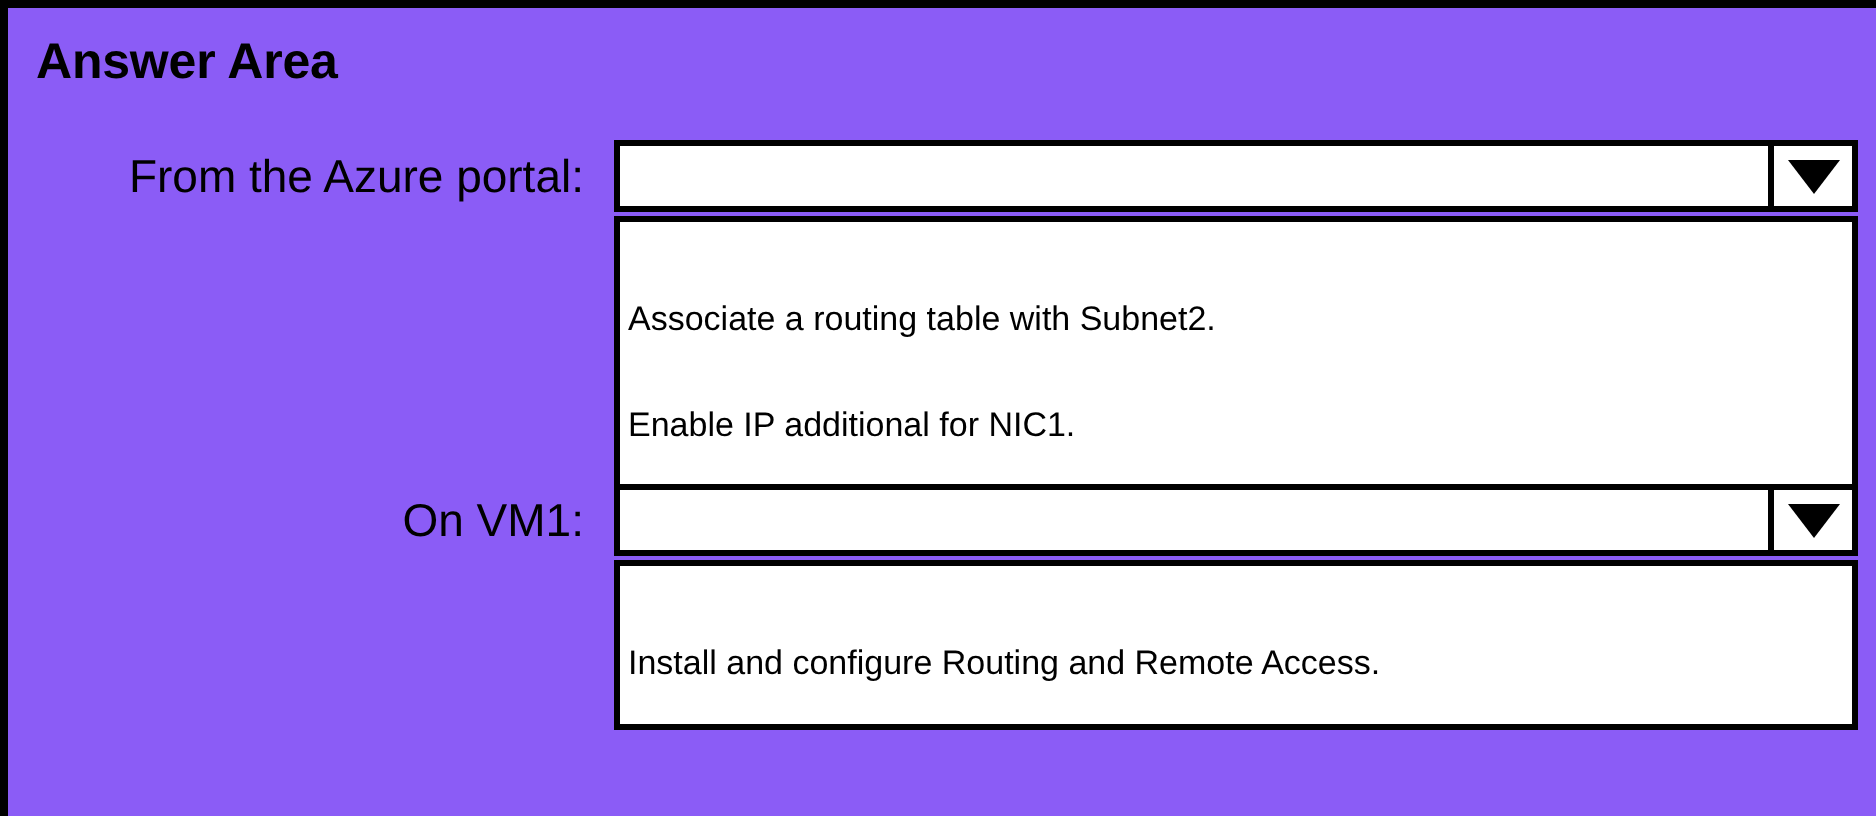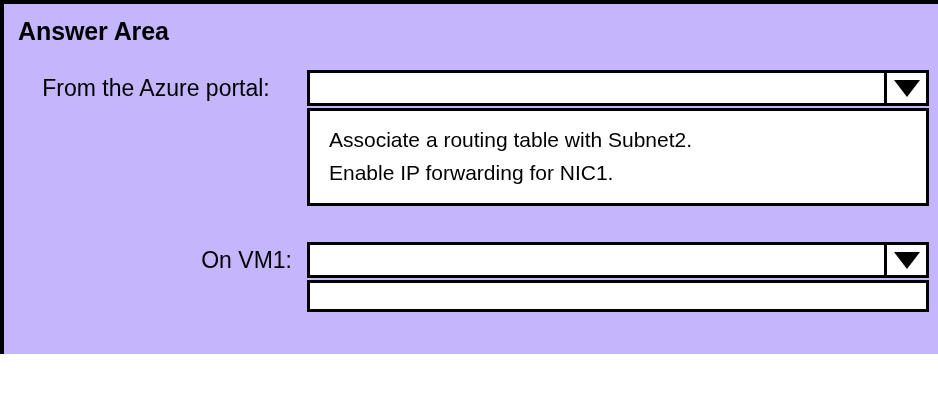--- a/index.html
+++ b/index.html
@@ -10,22 +10,22 @@
   }
   body {
     font-family: "Liberation Sans", sans-serif;
     color: #000000;
     -webkit-font-smoothing: antialiased;
   }
 
   .screen {
     position: relative;
     width: 938px;
-    height: 354px;
-    background: #c4b5fd;
+    height: 408px;
+    background: #8b5cf6;
     box-sizing: border-box;
     border-top: 4px solid #000000;
     border-left: 4px solid #000000;
     overflow: hidden;
   }
 
   
   .page-title {
     position: absolute;
     left: 14px;
@@ -53,21 +53,21 @@
     width: 288px;
     height: 36px;
     line-height: 36px;
     text-align: right;
     font-size: 23px;
     white-space: nowrap;
     padding-right: 0px;
     box-sizing: border-box;
   }
   .row-label.label-left {
-    text-align: center;
+    text-align: right;
     padding-left: 16px;
   }
 
   
   .dropdown {
     position: absolute;
     left: 303px;
     top: 0;
     width: 622px;
     height: 36px;
@@ -113,25 +113,26 @@
     position: absolute;
     left: 303px;
     top: 38px;
     width: 622px;
     border: 3px solid #000000;
     box-sizing: border-box;
     background: #ffffff;
     padding: 12px 0 14px 0;
   }
   .option-item {
-    font-size: 21px;
+    font-size: 17px;
     line-height: 33px;
-    padding-left: 19px;
+    padding-left: 4px;
     white-space: nowrap;
     color: #000000;
+    margin-top: 20px;
   }
 </style>
 </head>
 <body>
 
 <div class="screen">
 
   <div class="page-title">Answer Area</div>
 
   <div class="answer-row row-1">
@@ -140,32 +141,33 @@
 
     <div class="dropdown">
       <div class="dropdown-value" placeholder=""></div>
       <div class="dropdown-arrow-btn">
         <span class="arrow-glyph"></span>
       </div>
     </div>
 
     <div class="option-panel">
       <div class="option-item">Associate a routing table with Subnet2.</div>
-      <div class="option-item">Enable IP forwarding for NIC1.</div>
+      <div class="option-item">Enable IP additional for NIC1.</div>
     </div>
   </div>
 
   <div class="answer-row row-2">
 
     <div class="row-label">On VM1:</div>
 
     <div class="dropdown">
       <div class="dropdown-value" placeholder=""></div>
       <div class="dropdown-arrow-btn">
         <span class="arrow-glyph"></span>
       </div>
     </div>
 
     <div class="option-panel">
+      <div class="option-item">Install and configure Routing and Remote Access.</div>
     </div>
   </div>
 
 </div>
 
 </body></html>

